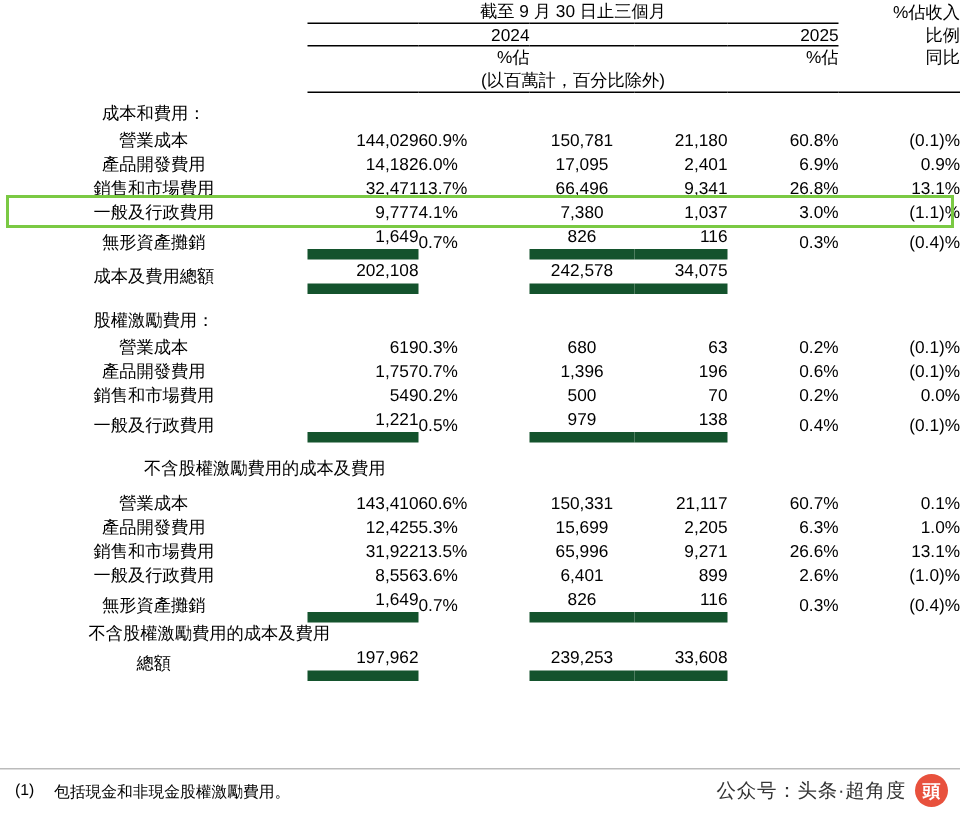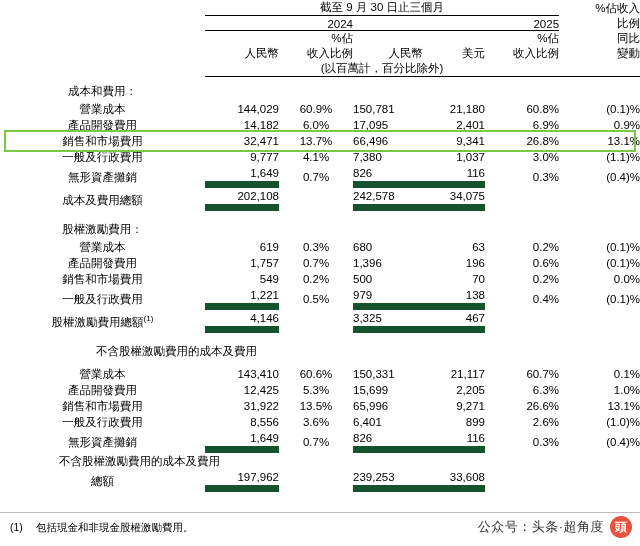--- a/index.html
+++ b/index.html
@@ -19,22 +19,22 @@
     width:640px;
     table-layout:fixed;
   }
   table.fin td, table.fin th{
     padding:0;
     vertical-align:bottom;
     font-weight:normal;
   }
   .c-label{width:205px;text-align:center;padding-left:6px;}
   .c-n{width:74px;text-align:right;padding-right:6px;}
-  .c-p{width:74px;text-align:center;padding-right:6px;}
-  .c-n2{width:70px;text-align:left;padding-right:6px;}
+  .c-p{width:74px;text-align:left;padding-right:6px;}
+  .c-n2{width:70px;text-align:center;padding-right:6px;}
   .c-n3{width:62px;text-align:right;padding-right:6px;margin-top:28px;}
   .c-p2{width:74px;text-align:right;padding-right:6px;}
   .c-last{width:81px;text-align:right;padding-right:8px;margin-top:34px;}
 
   .hdr-row td{font-size:11.5px;padding-bottom:1px;}
   .hdr-center{text-align:right;}
   .hdr-title{font-size:11.5px;text-align:center;}
 
   .rule{border-bottom:1px solid #000;}
 
@@ -114,29 +114,20 @@
       <td></td>
       <td class="hdr-center"></td>
       <td class="hdr-center">%佔</td>
       <td class="hdr-center"></td>
       <td class="hdr-center"></td>
       <td class="hdr-center">%佔</td>
       <td class="hdr-center">同比</td>
     </tr>
     <tr class="hdr-row">
       <td></td>
-      <td class="hdr-center">人民幣</td>
-      <td class="hdr-center">收入比例</td>
-      <td class="hdr-center">人民幣</td>
-      <td class="hdr-center">美元</td>
-      <td class="hdr-center">收入比例</td>
-      <td class="hdr-center">變動</td>
-    </tr>
-    <tr class="hdr-row">
-      <td></td>
       <td colspan="5" class="hdr-title rule">(以百萬計，百分比除外)</td>
       <td class="rule"></td>
     </tr>
     <tr class="smallspacer">
           <td colspan="7"></td>
         </tr>
 
     <tr class="section-head">
       <td class="c-label">成本和費用：</td>
       <td colspan="6"></td>
@@ -235,29 +226,20 @@
     </tr>
     <tr class="row">
       <td class="c-label indent">一般及行政費用</td>
       <td class="c-n num underline-cell">1,221</td>
       <td class="c-p num">0.5%</td>
       <td class="c-n2 num underline-cell">979</td>
       <td class="c-n3 num underline-cell">138</td>
       <td class="c-p2 num">0.4%</td>
       <td class="c-last num">(0.1)%</td>
     </tr>
-    <tr class="row">
-      <td class="c-label"><span>股權激勵費用總額</span><span class="sup">(1)</span></td>
-      <td class="c-n num underline-cell">4,146</td>
-      <td class="c-p num"></td>
-      <td class="c-n2 num underline-cell">3,325</td>
-      <td class="c-n3 num underline-cell">467</td>
-      <td class="c-p2 num"></td>
-      <td class="c-last num"></td>
-    </tr>
 
     <tr class="spacer">
           <td colspan="7"></td>
         </tr>
 
     <tr class="section-head">
       <td class="c-label" colspan="3">不含股權激勵費用的成本及費用</td>
       <td colspan="4"></td>
     </tr>
     <tr class="smallspacer">

